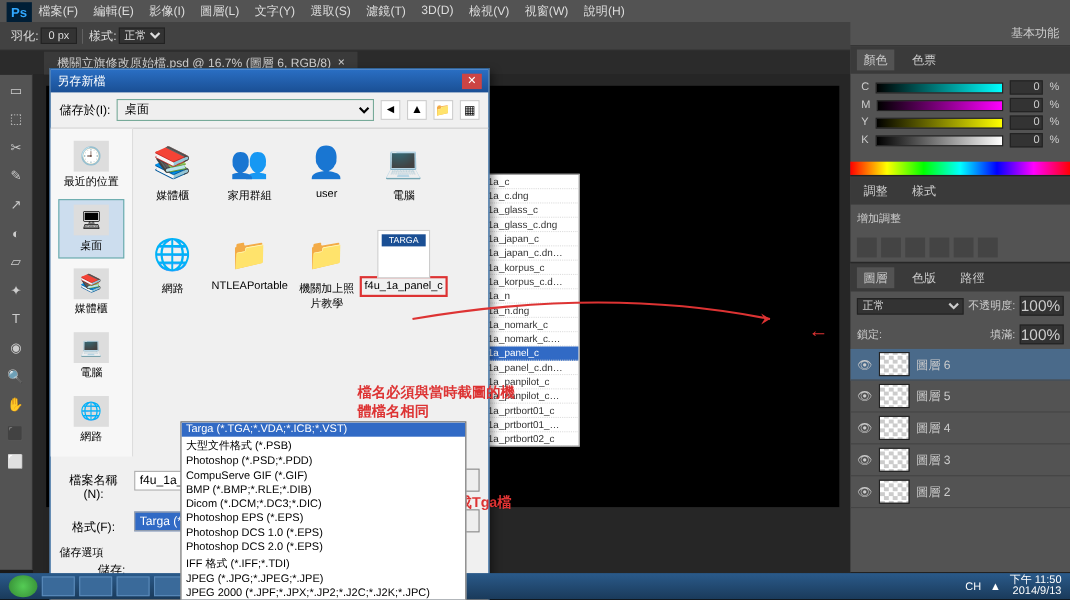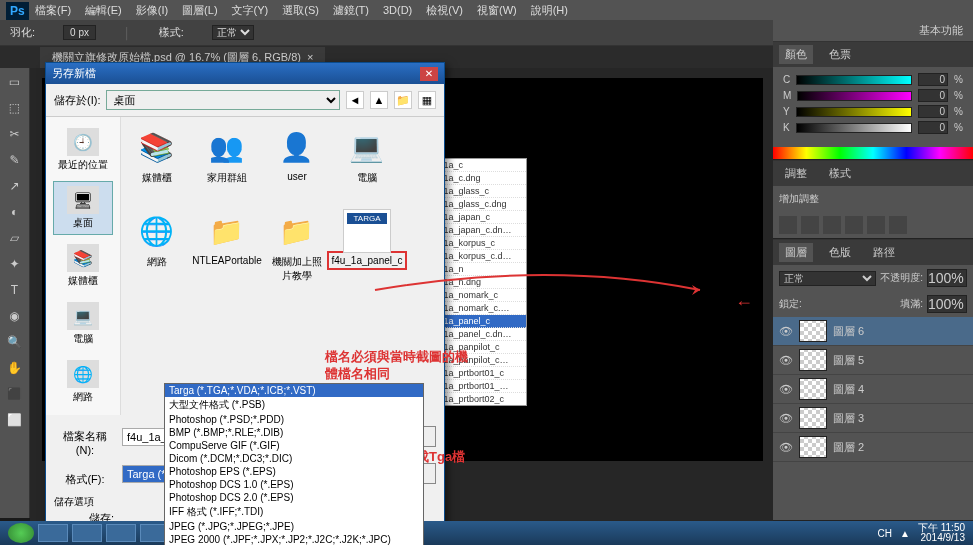--- a/index.html
+++ b/index.html
@@ -1,20 +1,20 @@
 <!DOCTYPE html>
 <html><head>
 <meta charset="utf-8">
 <style>
 * { margin:0; padding:0; box-sizing:border-box; font-family:"Segoe UI","Microsoft JhengHei",sans-serif; }
 body { width:973px; height:545px; background:#1a1a1a; overflow:hidden; position:relative; }
 .menubar { background:#535353; height:20px; display:flex; align-items:center; padding-left:35px; color:#ddd; font-size:11px; gap:14px; }
 .menubar span { cursor:pointer; }
 .ps-logo { position:absolute; left:6px; top:2px; background:#001e36; color:#31a8ff; font-weight:bold; padding:2px 4px; font-size:12px; }
-.optionbar { background:#424242; height:26px; display:flex; align-items:center; padding:0 10px; color:#ddd; font-size:11px; gap:28px; border-bottom:1px solid #333; }
+.optionbar { background:#424242; height:26px; display:flex; align-items:center; padding:0 10px; color:#ddd; font-size:11px; gap:2px; border-bottom:1px solid #333; }
 .optionbar .field { background:#333; border:1px solid #222; padding:1px 6px; font-size:10px; }
 .optionbar select { background:#333; color:#ddd; border:1px solid #222; font-size:10px; }
 .tabbar { background:#2b2b2b; height:22px; display:flex; align-items:center; padding-left:40px; }
 .doctab { background:#3a3a3a; color:#ccc; font-size:11px; padding:3px 12px; display:flex; align-items:center; gap:6px; }
 .toolbar-left { position:absolute; left:0; top:68px; width:30px; background:#535353; height:450px; display:flex; flex-direction:column; align-items:center; padding-top:4px; gap:6px; border-right:1px solid #333; }
 .toolbar-left .tool { width:20px; height:20px; display:flex; align-items:center; justify-content:center; color:#ccc; font-size:12px; }
 .canvas { position:absolute; left:30px; top:68px; right:200px; bottom:24px; background:#262626; }
 .canvas .docimg { position:absolute; left:12px; top:10px; right:10px; bottom:60px; background:#000; }
 .file-strip { position:absolute; left:380px; top:80px; width:105px; bottom:55px; background:#fff; border:1px solid #999; overflow:hidden; font-size:9px; color:#333; }
 .file-strip .row { padding:1px 3px; white-space:nowrap; border-bottom:1px dotted #ddd; }
@@ -346,22 +346,22 @@
     </div>
     <div class="sec" style="margin-top:28px">
       <span style="width:60px;text-align:right">顏色:</span>
     </div>
 
   </div>
   <div class="dropdown-open" id="ddlist">
       <div class="opt sel1">Targa (*.TGA;*.VDA;*.ICB;*.VST)</div>
       <div class="opt">大型文件格式 (*.PSB)</div>
       <div class="opt">Photoshop (*.PSD;*.PDD)</div>
+      <div class="opt">CompuServe GIF (*.GIF)</div>
       <div class="opt">BMP (*.BMP;*.RLE;*.DIB)</div>
-      <div class="opt">CompuServe GIF (*.GIF)</div>
       <div class="opt">Dicom (*.DCM;*.DC3;*.DIC)</div>
       <div class="opt">Photoshop EPS (*.EPS)</div>
       <div class="opt">Photoshop DCS 1.0 (*.EPS)</div>
       <div class="opt">Photoshop DCS 2.0 (*.EPS)</div>
       <div class="opt">IFF 格式 (*.IFF;*.TDI)</div>
       <div class="opt">JPEG (*.JPG;*.JPEG;*.JPE)</div>
       <div class="opt">JPEG 2000 (*.JPF;*.JPX;*.JP2;*.J2C;*.J2K;*.JPC)</div>
     </div>
 </div>
 

